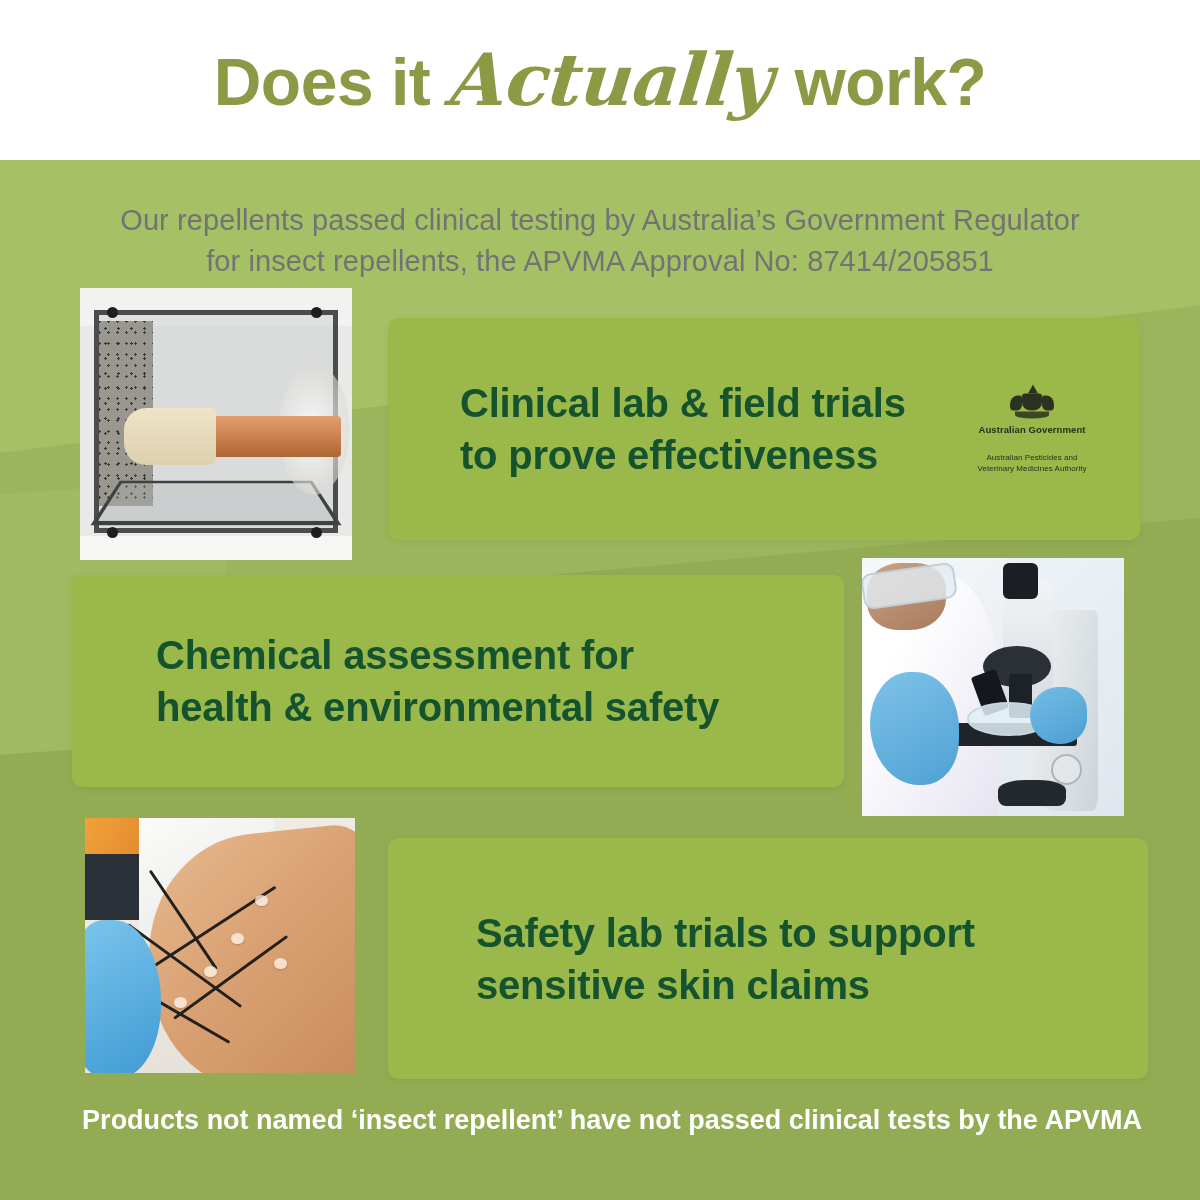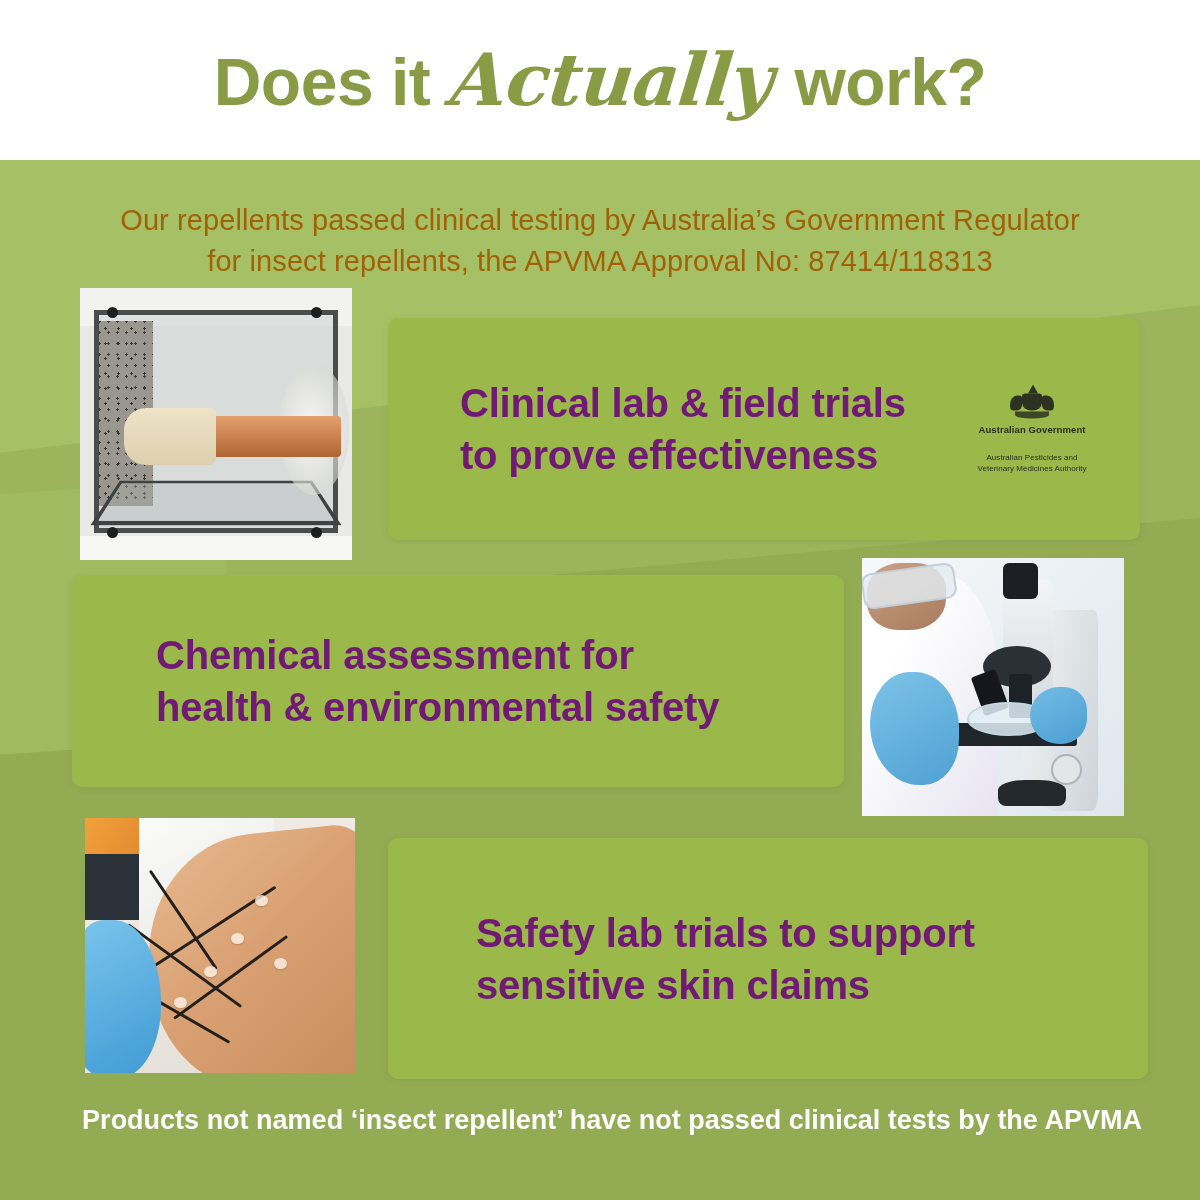--- a/index.html
+++ b/index.html
@@ -85,21 +85,21 @@
     background: #9fba60;
     transform: rotate(-4deg);
   }
 
   
   .subtitle {
     position: absolute;
     left: 0; top: 200px;
     width: 1200px;
     text-align: center;
-    color: #a16207;
+    color: #737373;
     font-size: 29px;
     font-weight: 400;
     line-height: 1.42;
     letter-spacing: 0.1px;
     z-index: 6;
   }
   .subtitle .line { display: block; }
 
   
   .photo {
@@ -196,21 +196,21 @@
   .card {
     position: absolute;
     background: #9bb84b;
     border-radius: 10px;
     z-index: 7;
     box-shadow: 0 2px 6px rgba(80,95,40,0.10);
     display: flex;
     align-items: center;
   }
   .card-text {
-    color: #701a75;
+    color: #14532d;
     font-size: 40px;
     font-weight: 700;
     line-height: 1.30;
     letter-spacing: -0.2px;
   }
   .card-text .line { display: block; }
 
   .card-1 { left: 388px; top: 318px; width: 752px; height: 222px; }
   .card-1 .card-text { margin-left: 72px; }
 
@@ -309,21 +309,21 @@
   </div>
 
   <div class="body-band">
     <div class="diag diag-a"></div>
     <div class="diag diag-b"></div>
     <div class="diag diag-c"></div>
   </div>
 
   <div class="subtitle">
     <span class="line">Our repellents passed clinical testing by Australia’s Government Regulator</span>
-    <span class="line">for insect repellents, the APVMA Approval No: 87414/118313</span>
+    <span class="line">for insect repellents, the APVMA Approval No: 87414/205851</span>
   </div>
 
   <div class="photo photo-cage">
     <div class="ph-inner">
       <div class="cage-wallL"></div>
       <div class="cage-floor"></div>
       <div class="cage-box"></div>
       <div class="cage-gauze"></div>
       <div class="cage-dots"></div>
       <div class="cage-base"></div>

